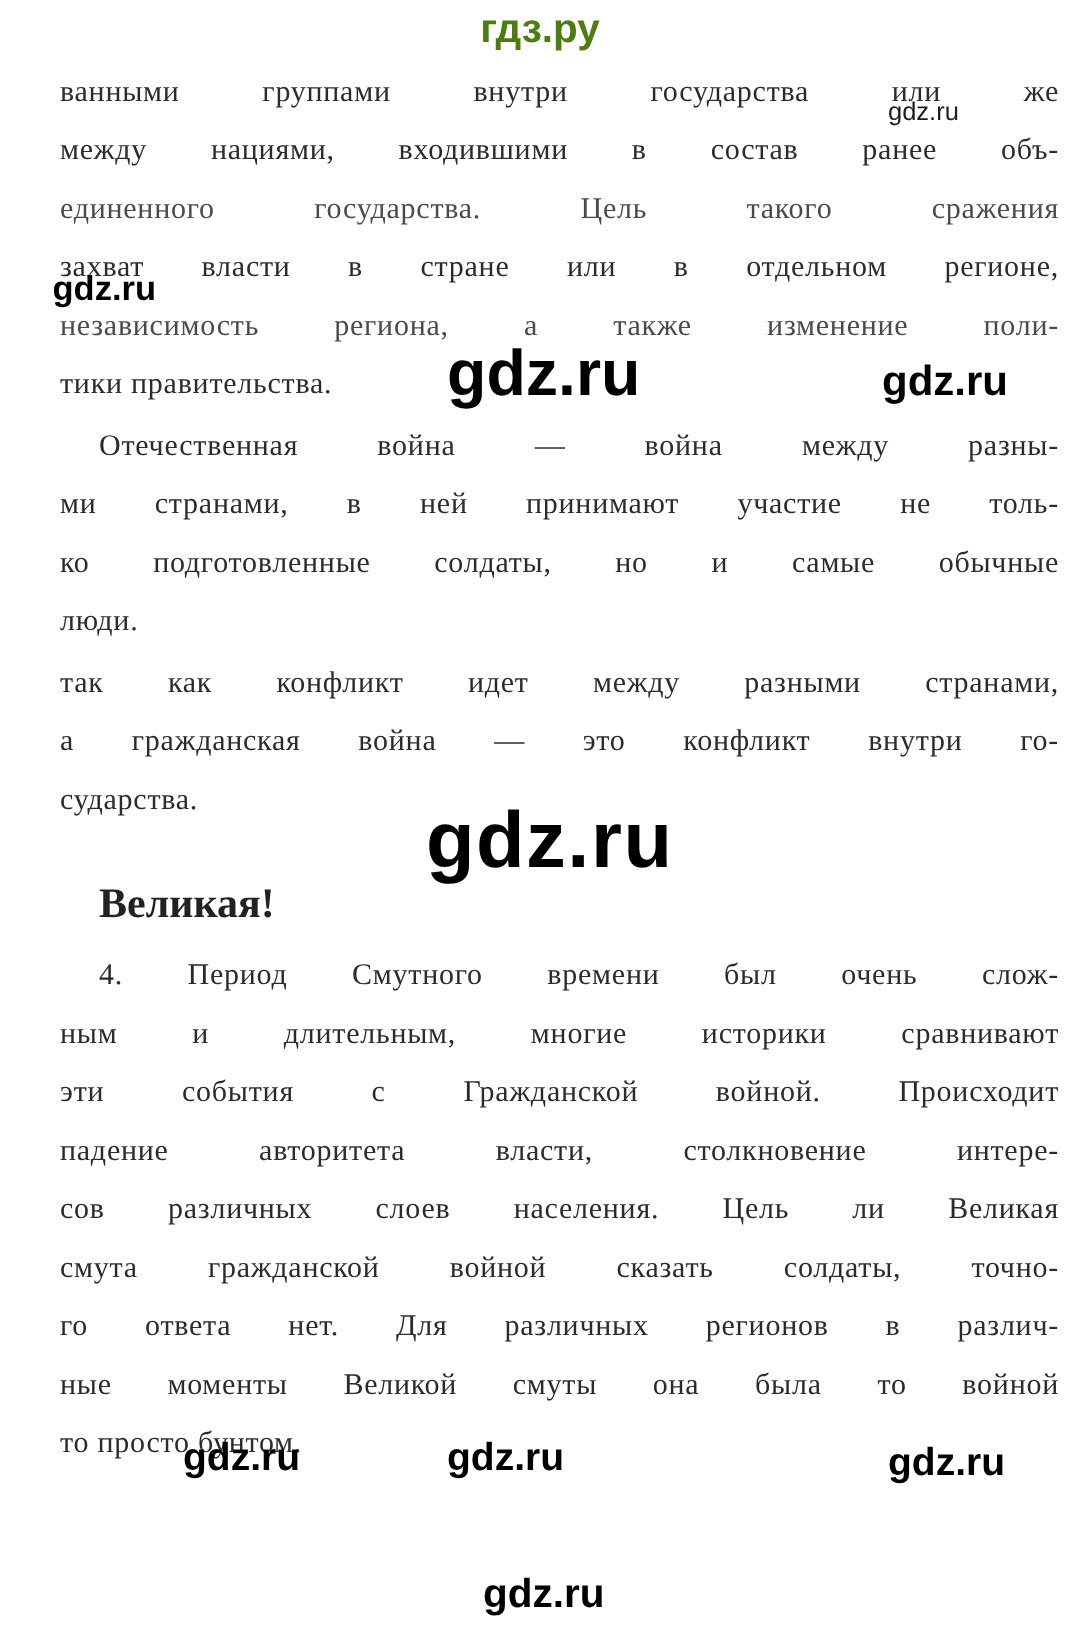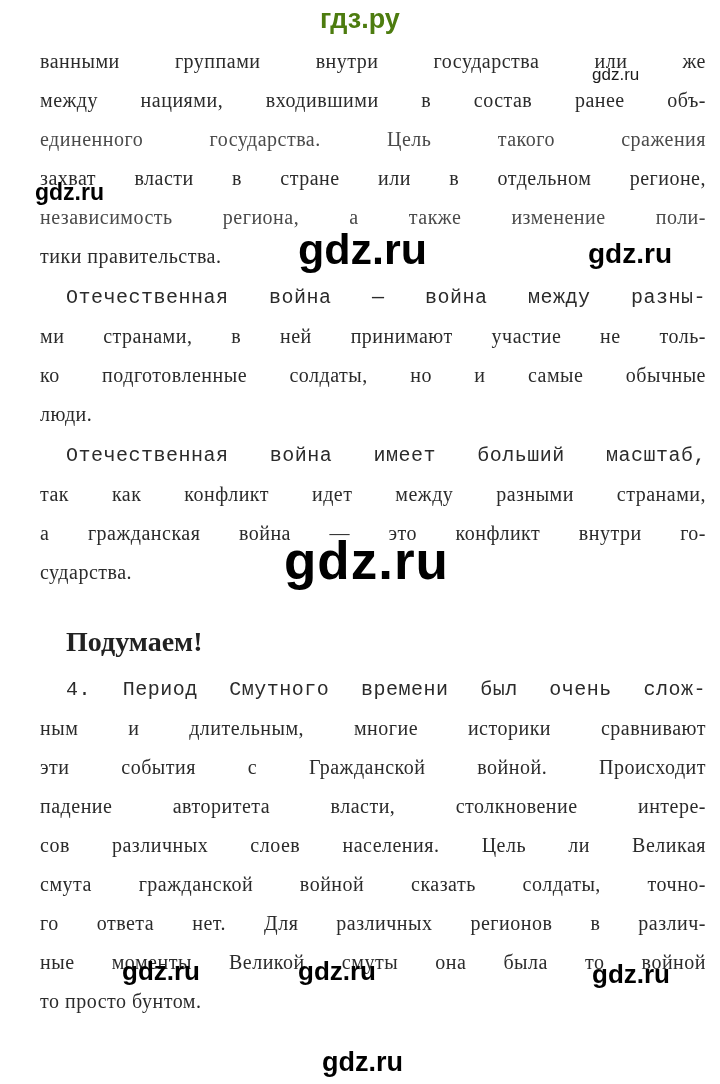--- a/index.html
+++ b/index.html
@@ -27,21 +27,21 @@
     width: 666px;
   }
   .line {
     display: block;
     font-size: 20px;
     line-height: 39px;
     letter-spacing: 0.5px;
   }
   .j { text-align: justify; text-align-last: justify; }
   .last { text-align: left; }
-  .indent { text-indent: 26px; font-family: Liberation Mono, monospace; }
+  .indent { text-indent: 26px; }
   .faded { color: #4a4a4a; }
   .para { margin: 0 0 2px 0; }
   .section-heading {
     margin: 30px 0 9px 0;
     padding-left: 26px;
     font-size: 28px;
     line-height: 39px;
     font-weight: bold;
     color: #222222;
   }
@@ -79,27 +79,26 @@
   </div>
 
   <div class="para">
     <span class="line j indent">Отечественная война — война между разны-</span>
     <span class="line j">ми странами, в ней принимают участие не толь-</span>
     <span class="line j">ко подготовленные солдаты, но и самые обычные</span>
     <span class="line last">люди.</span>
   </div>
 
   <div class="para">
-    <span class="line j indent">Отечественная война имеет больший масштаб,</span>
     <span class="line j">так как конфликт идет между разными странами,</span>
     <span class="line j">а гражданская война — это конфликт внутри го-</span>
     <span class="line last">сударства.</span>
   </div>
 
-  <div class="section-heading">Подумаем!</div>
+  <div class="section-heading">Великая!</div>
 
   <div class="para">
     <span class="line j indent">4. Период Смутного времени был очень слож-</span>
     <span class="line j">ным и длительным, многие историки сравнивают</span>
     <span class="line j">эти события с Гражданской войной. Происходит</span>
     <span class="line j">падение авторитета власти, столкновение интере-</span>
     <span class="line j">сов различных слоев населения. Цель ли Великая</span>
     <span class="line j">смута гражданской войной сказать солдаты, точно-</span>
     <span class="line j">го ответа нет. Для различных регионов в различ-</span>
     <span class="line j">ные моменты Великой смуты она была то войной</span>

